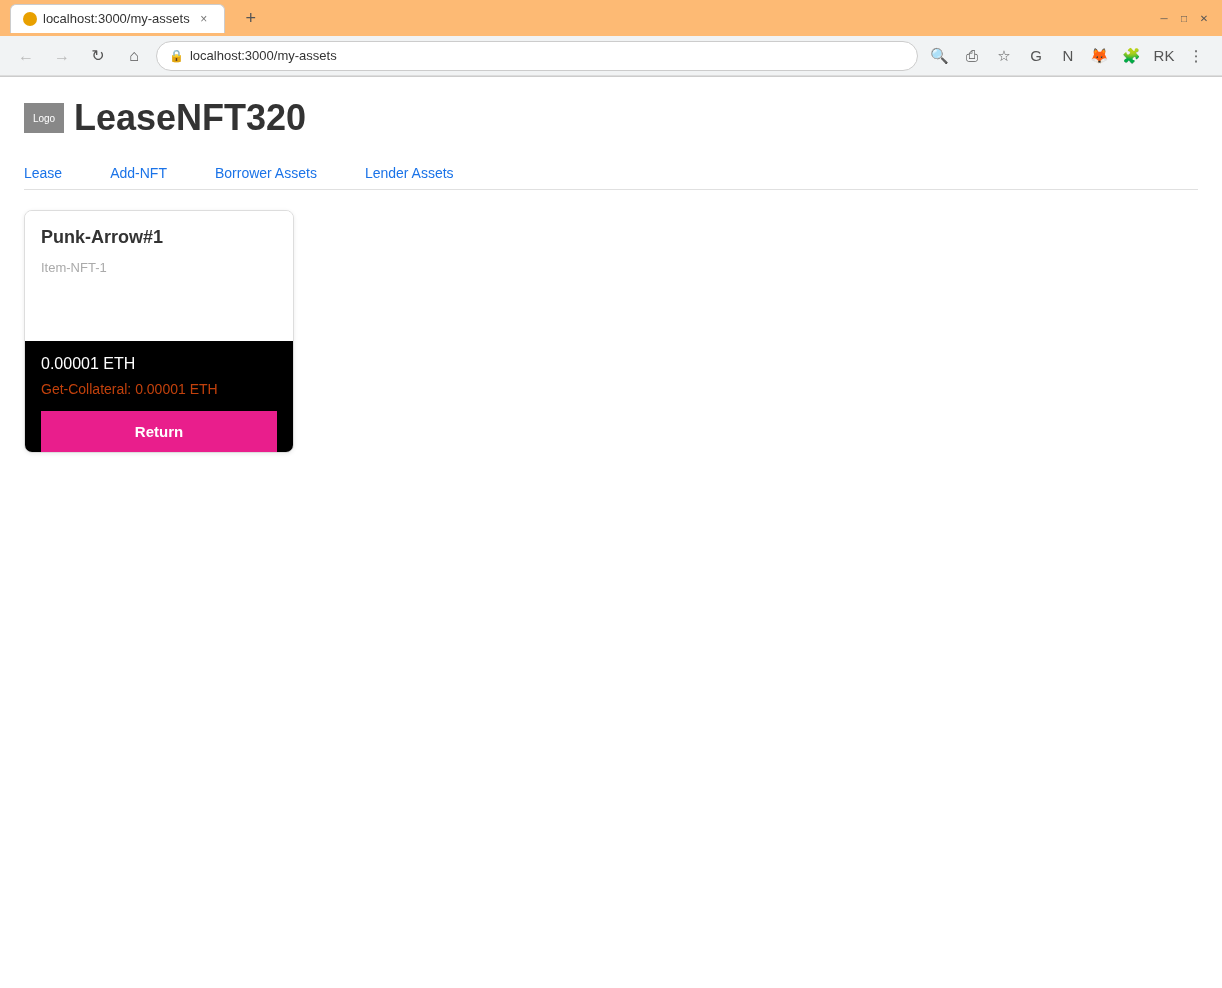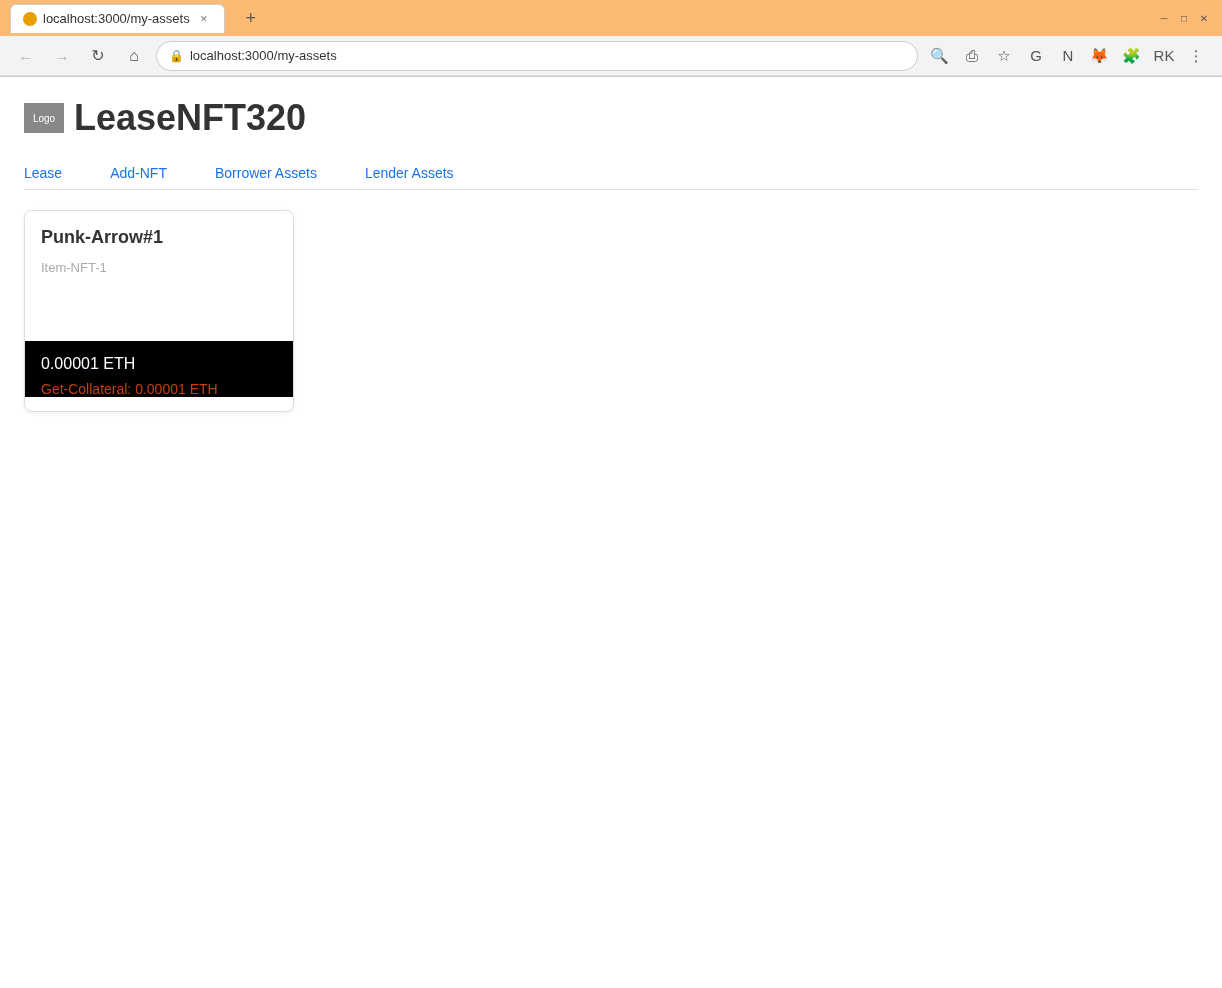--- a/index.html
+++ b/index.html
@@ -304,16 +304,17 @@
 
   <div class="nft-grid">
     <div class="nft-card">
       <div class="nft-card-top">
         <div class="nft-title">Punk-Arrow#1</div>
         <div class="nft-subtitle">Item-NFT-1</div>
       </div>
       <div class="nft-card-bottom">
         <div class="nft-price">0.00001 ETH</div>
         <div class="nft-collateral">Get-Collateral: 0.00001 ETH</div>
+        <button class="return-btn">Return</button>
       </div>
     </div>
   </div>
 </div>
 
 </body></html>

